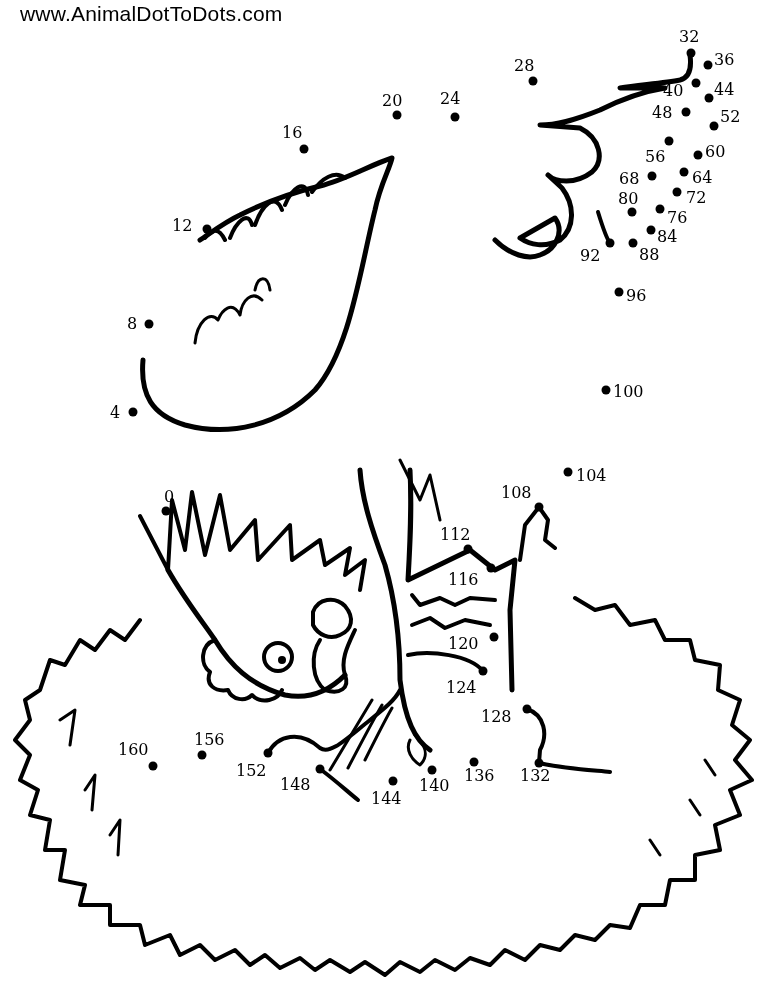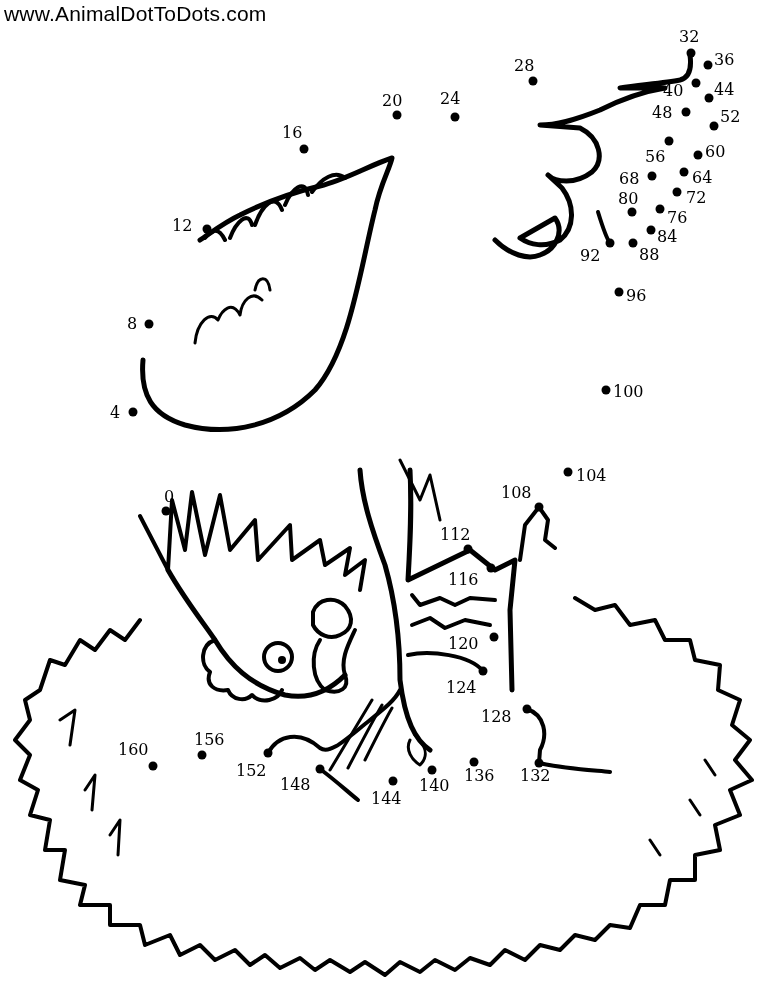--- a/index.html
+++ b/index.html
@@ -1,18 +1,18 @@
 <!DOCTYPE html>
 <html><head>
   <meta charset="utf-8">
   <style>
     html, body { margin: 0; padding: 0; background: #ffffff; }
     body { width: 773px; height: 1000px; position: relative; overflow: hidden; }
     .site-url {
-      position: absolute; left: 4px; top: 2px;
+      position: absolute; left: 20px; top: 2px;
       font-family: "Liberation Sans", sans-serif;
       font-size: 21px; color: #000; letter-spacing: 0.2px;
     }
     svg.canvas { position: absolute; left: 0; top: 0; }
     .dot-label {
       font-family: "DejaVu Serif", serif;
       font-size: 16px; fill: #000;
     }
     .ink { fill: none; stroke: #000; stroke-linecap: round; stroke-linejoin: round; }
   </style>

